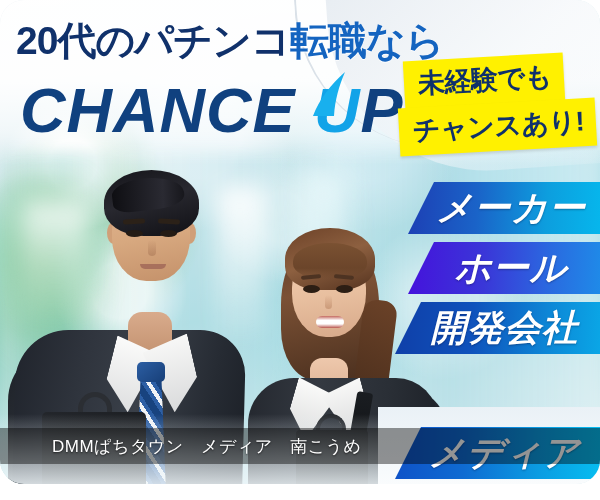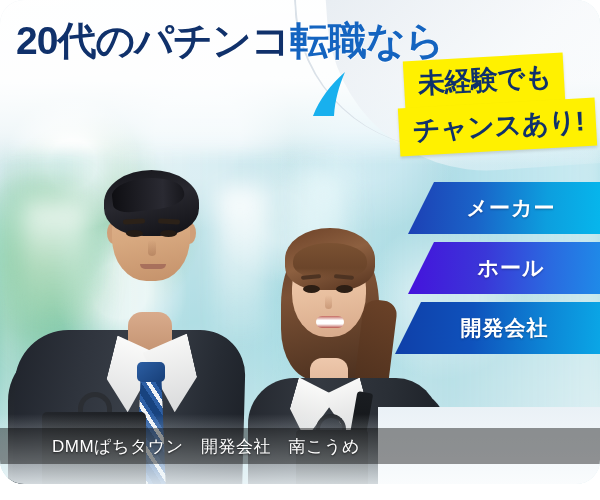--- a/index.html
+++ b/index.html
@@ -317,25 +317,26 @@
   .cat {
     position:absolute; right:0;
     height:52px;
     display:flex; align-items:center; justify-content:center;
     clip-path:polygon(26px 0, 100% 0, 100% 100%, 0 100%);
     box-shadow:0 2px 4px rgba(0,0,0,.18);
   }
   .cat span {
     color:#ffffff;
     font-weight:bold;
-    font-size:21px;
+    font-size:36px;
     letter-spacing:1px;
     white-space:nowrap;
     text-shadow:0 1px 2px rgba(0,0,40,.35);
     padding-left:14px;
+    font-style:italic;
   }
   .cat-0 { top:182px; width:192px; background:linear-gradient(93deg,#1d3fb4 0%,#1a63c8 36%,#0d9ede 72%,#06b6ec 100%); }
   .cat-1 { top:242px; width:192px; background:linear-gradient(93deg,#4512dc 0%,#3a37d8 40%,#2a6ae0 74%,#1f8ae8 100%); }
   .cat-2 { top:302px; width:205px; background:linear-gradient(93deg,#0f3fa8 0%,#0f52bc 38%,#0d86d6 74%,#0aa6e6 100%); }
   .cat-3 { top:362px; width:180px; background:linear-gradient(93deg,#7b1ae8 0%,#6a2ae6 34%,#3f6ee4 72%,#2a9ae8 100%); }
   .cat-4 { top:427px; width:205px; background:linear-gradient(93deg,#0f52c8 0%,#0f6bd2 34%,#0b9ce2 70%,#06bdf0 100%); }
 
   .cat4-bg {
     position:absolute; left:378px; top:407px; width:222px; height:93px;
     background:linear-gradient(180deg,#eaf1f6 0%,#f4f8fb 55%,#fdfefe 100%);
@@ -412,37 +413,41 @@
   <div class="bag-r"></div>
 
   <div class="bg-bottom-fade"></div>
 
   <div class="top-white"></div>
   <div class="top-swoop"></div>
   <div class="top-arc"></div>
 
   <div class="headline"><span>20代のパチンコ</span><span class="blue2">転職なら</span></div>
 
+  <div class="chanceup"><span>CHANCE </span><span class="u-cyan">U</span><span>P</span></div>
 
   <svg class="swoosh" viewBox="0 0 44 48">
     <path d="M8 46 C14 30 26 14 40 2 C34 16 30 30 29 46 Z" fill="#18b0ee"></path>
   </svg>
 
   <div class="tag tag-1">未経験でも</div>
   <div class="tag tag-2">チャンスあり!</div>
 
   <div class="cat4-bg"></div>
   <div class="cats">
     <div class="cat cat-0">
         <span>メーカー</span>
       </div>
     <div class="cat cat-2">
         <span>開発会社</span>
       </div>
     <div class="cat cat-1">
         <span>ホール</span>
       </div>
+    <div class="cat cat-4">
+        <span>メディア</span>
+      </div>
   </div>
 
   <div class="credit-strip"></div>
-  <div class="credit">DMMぱちタウン　開発会社　南こうめ</div>
+  <div class="credit">DMMぱちタウン　メディア　南こうめ</div>
 
 </div>
 
 </body></html>

